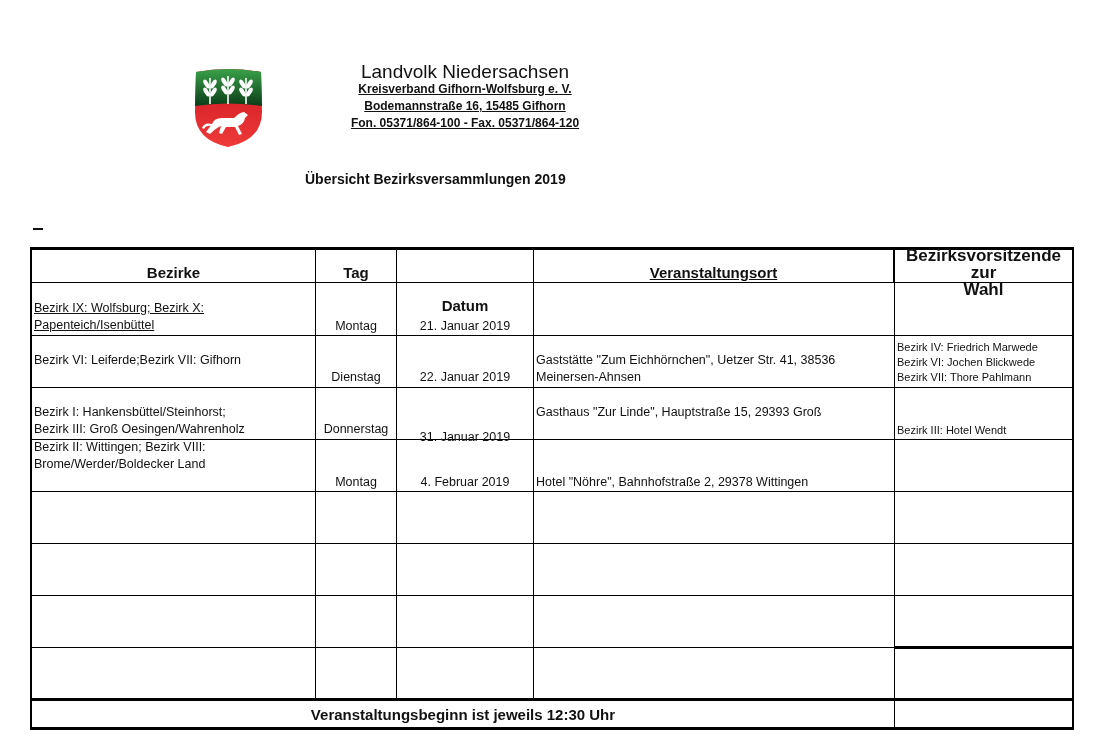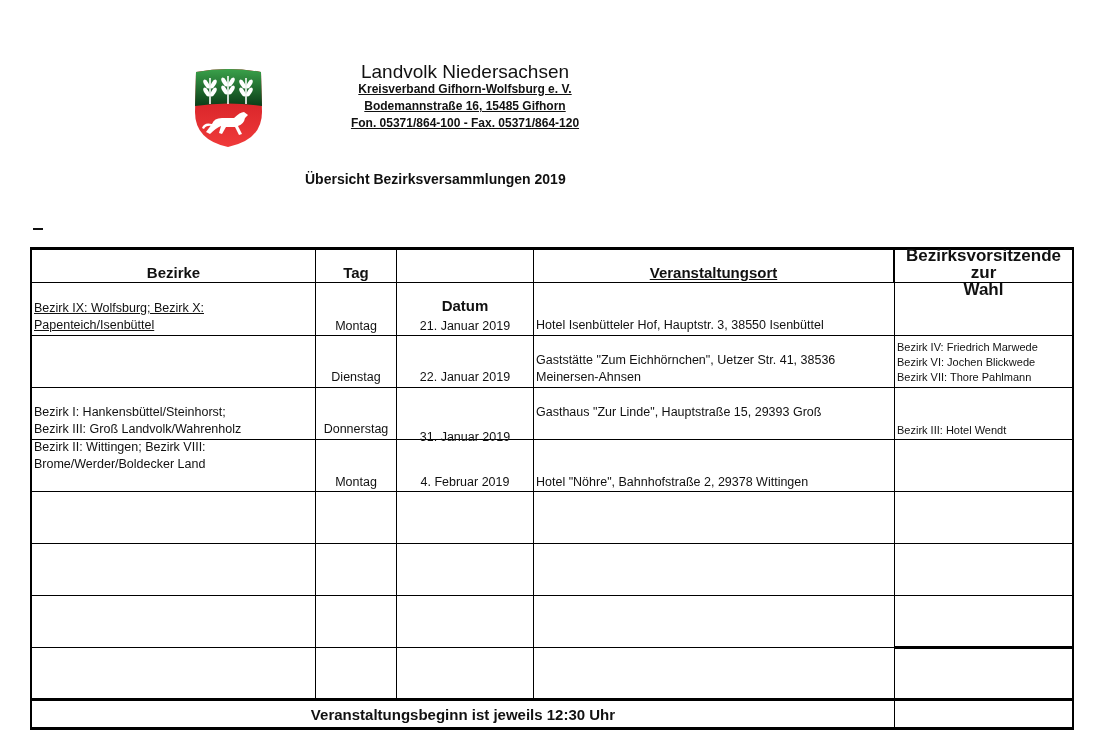--- a/index.html
+++ b/index.html
@@ -111,40 +111,40 @@
   </div>
 
   <div class="cell" style="left:4px;top:53px;width:280px;text-decoration:underline;">
     <div>Bezirk IX: Wolfsburg;  Bezirk X:</div>
     <div>Papenteich/Isenbüttel</div>
   </div>
   <div class="cell" style="left:286px;top:71px;width:80px;text-align:center;">Montag</div>
   <div class="cell" style="left:367px;top:71px;width:136px;text-align:center;">21. Januar 2019</div>
   <div class="cell" style="left:506px;top:53px;width:356px;">
     <div style="height:17px;"></div>
-    <div>Hotel Isenbütteler Hof, Hauptstr. 3, 38550 Isenbüttel</div>
   </div>
 
   <div class="cell" style="left:4px;top:105px;width:280px;">
+    <div>Bezirk VI: Leiferde;Bezirk VII: Gifhorn</div>
   </div>
   <div class="cell" style="left:286px;top:122px;width:80px;text-align:center;">Dienstag</div>
   <div class="cell" style="left:367px;top:122px;width:136px;text-align:center;">22. Januar 2019</div>
   <div class="cell" style="left:506px;top:105px;width:356px;">
     <div>Gaststätte "Zum Eichhörnchen", Uetzer Str. 41, 38536</div>
     <div>Meinersen-Ahnsen</div>
   </div>
   <div class="cell small" style="left:867px;top:93px;width:174px;">
     <div>Bezirk IV: Friedrich Marwede</div>
     <div>Bezirk VI: Jochen Blickwede</div>
     <div>Bezirk VII: Thore Pahlmann</div>
   </div>
 
   <div class="cell" style="left:4px;top:157px;width:280px;">
     <div>Bezirk I: Hankensbüttel/Steinhorst;</div>
-    <div>Bezirk III: Groß Landvolk/Wahrenholz</div>
+    <div>Bezirk III: Groß Oesingen/Wahrenholz</div>
   </div>
   <div class="cell" style="left:286px;top:174px;width:80px;text-align:center;">Donnerstag</div>
   <div class="cell" style="left:367px;top:182px;width:136px;text-align:center;">31. Januar 2019</div>
   <div class="cell" style="left:506px;top:157px;width:356px;">
     <div>Gasthaus "Zur Linde", Hauptstraße 15, 29393 Groß</div>
   </div>
   <div class="cell small" style="left:867px;top:176px;width:174px;">Bezirk III: Hotel Wendt</div>
 
   <div class="cell" style="left:4px;top:192px;width:280px;">
     <div>Bezirk II: Wittingen; Bezirk VIII:</div>

